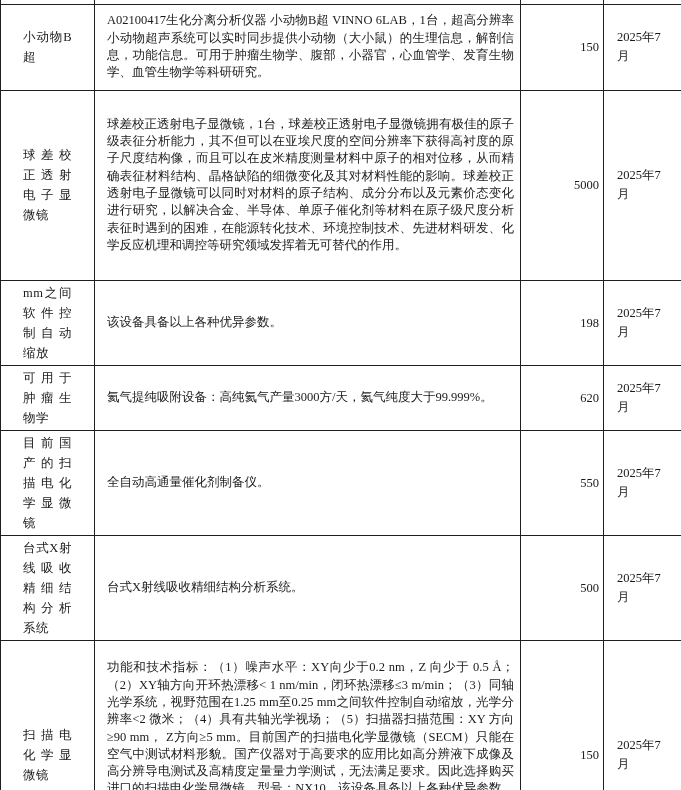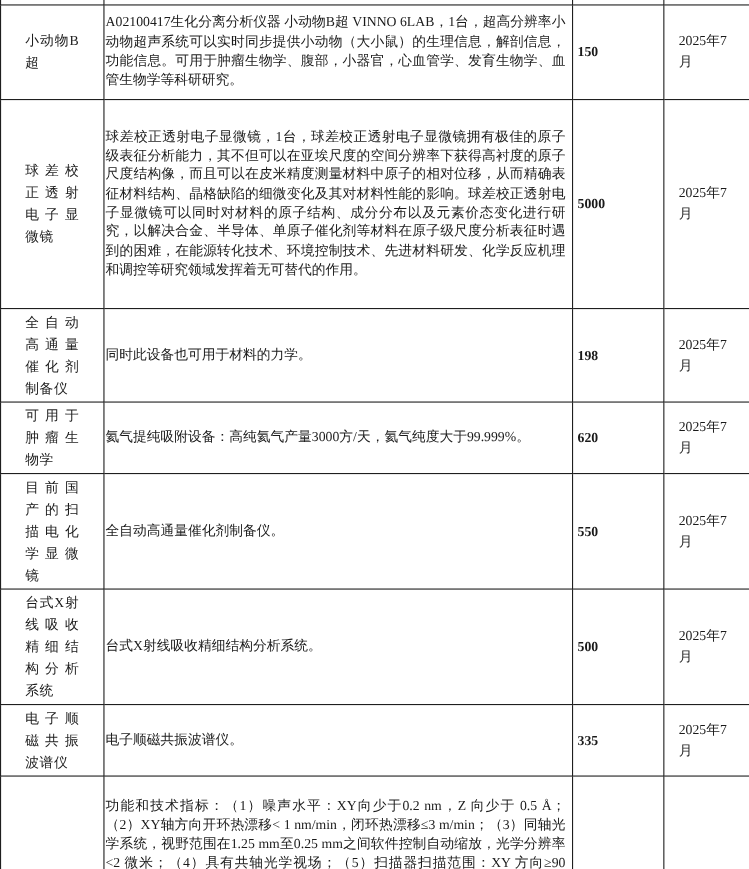--- a/index.html
+++ b/index.html
@@ -34,29 +34,28 @@
   }
   tr.sliver-top td { border-top: none; height: 4px; padding: 0; }
 
   td.name-cell {
     padding: 2px 22px;
     text-align: justify;
     line-height: 20px;
     letter-spacing: 0.5px;
   }
   td.desc-cell {
-    padding: 2px 6px 2px 1px;
+    padding: 2px 6px 2px 12px;
     text-align: justify;
     line-height: 17.3px;
   }
   td.amount-cell {
-    text-align: left;
+    text-align: right;
     padding: 12px 4px;
     line-height: 16px;
-    font-weight: bold;
   }
   td.date-cell {
     padding: 0 13px;
     line-height: 19px;
   }
 </style>
 </head>
 <body>
 
 <div class="page">
@@ -83,22 +82,22 @@
       </tr>
 
       <tr style="height:190px;">
         <td class="name-cell">球差校正透射电子显微镜</td>
         <td class="desc-cell">球差校正透射电子显微镜，1台，球差校正透射电子显微镜拥有极佳的原子级表征分析能力，其不但可以在亚埃尺度的空间分辨率下获得高衬度的原子尺度结构像，而且可以在皮米精度测量材料中原子的相对位移，从而精确表征材料结构、晶格缺陷的细微变化及其对材料性能的影响。球差校正透射电子显微镜可以同时对材料的原子结构、成分分布以及元素价态变化进行研究，以解决合金、半导体、单原子催化剂等材料在原子级尺度分析表征时遇到的困难，在能源转化技术、环境控制技术、先进材料研发、化学反应机理和调控等研究领域发挥着无可替代的作用。</td>
         <td class="amount-cell">5000</td>
         <td class="date-cell">2025年7月</td>
       </tr>
 
       <tr style="height:59px;">
-        <td class="name-cell">全自动高通量催化剂制备仪</td>
-        <td class="desc-cell">同时此设备也可用于材料的力学。</td>
+        <td class="name-cell">mm之间软件控制自动缩放</td>
+        <td class="desc-cell">该设备具备以上各种优异参数。</td>
         <td class="amount-cell">198</td>
         <td class="date-cell">2025年7月</td>
       </tr>
 
       <tr style="height:46px;">
         <td class="name-cell">可用于肿瘤生物学</td>
         <td class="desc-cell">氦气提纯吸附设备：高纯氦气产量3000方/天，氦气纯度大于99.999%。</td>
         <td class="amount-cell">620</td>
         <td class="date-cell">2025年7月</td>
       </tr>
@@ -110,26 +109,20 @@
         <td class="date-cell">2025年7月</td>
       </tr>
 
       <tr style="height:65px;">
         <td class="name-cell">台式X射线吸收精细结构分析系统</td>
         <td class="desc-cell">台式X射线吸收精细结构分析系统。</td>
         <td class="amount-cell">500</td>
         <td class="date-cell">2025年7月</td>
       </tr>
 
-      <tr style="height:43px;">
-        <td class="name-cell">电子顺磁共振波谱仪</td>
-        <td class="desc-cell">电子顺磁共振波谱仪。</td>
-        <td class="amount-cell">335</td>
-        <td class="date-cell">2025年7月</td>
-      </tr>
 
       <tr style="height:229px;">
         <td class="name-cell">扫描电化学显微镜</td>
         <td class="desc-cell">功能和技术指标：（1）噪声水平：XY向少于0.2 nm，Z 向少于 0.5 Å；（2）XY轴方向开环热漂移&lt; 1 nm/min，闭环热漂移≤3 m/min；（3）同轴光学系统，视野范围在1.25 mm至0.25 mm之间软件控制自动缩放，光学分辨率&lt;2 微米；（4）具有共轴光学视场；（5）扫描器扫描范围：XY 方向≥90 mm， Z方向≥5 mm。目前国产的扫描电化学显微镜（SECM）只能在空气中测试材料形貌。国产仪器对于高要求的应用比如高分辨液下成像及高分辨导电测试及高精度定量量力学测试，无法满足要求。因此选择购买进口的扫描电化学显微镜，型号：NX10。该设备具备以上各种优异参数，为本项目进行高时空分辨电化学表征方法的研制提供基础，同时此设备也可用于材料的力学、磁学、电学、表面形貌等属性进行微纳尺度的表征，有助于项目的顺利完成。</td>
         <td class="amount-cell">150</td>
         <td class="date-cell">2025年7月</td>
       </tr>
 
     </tbody>
   </table>

